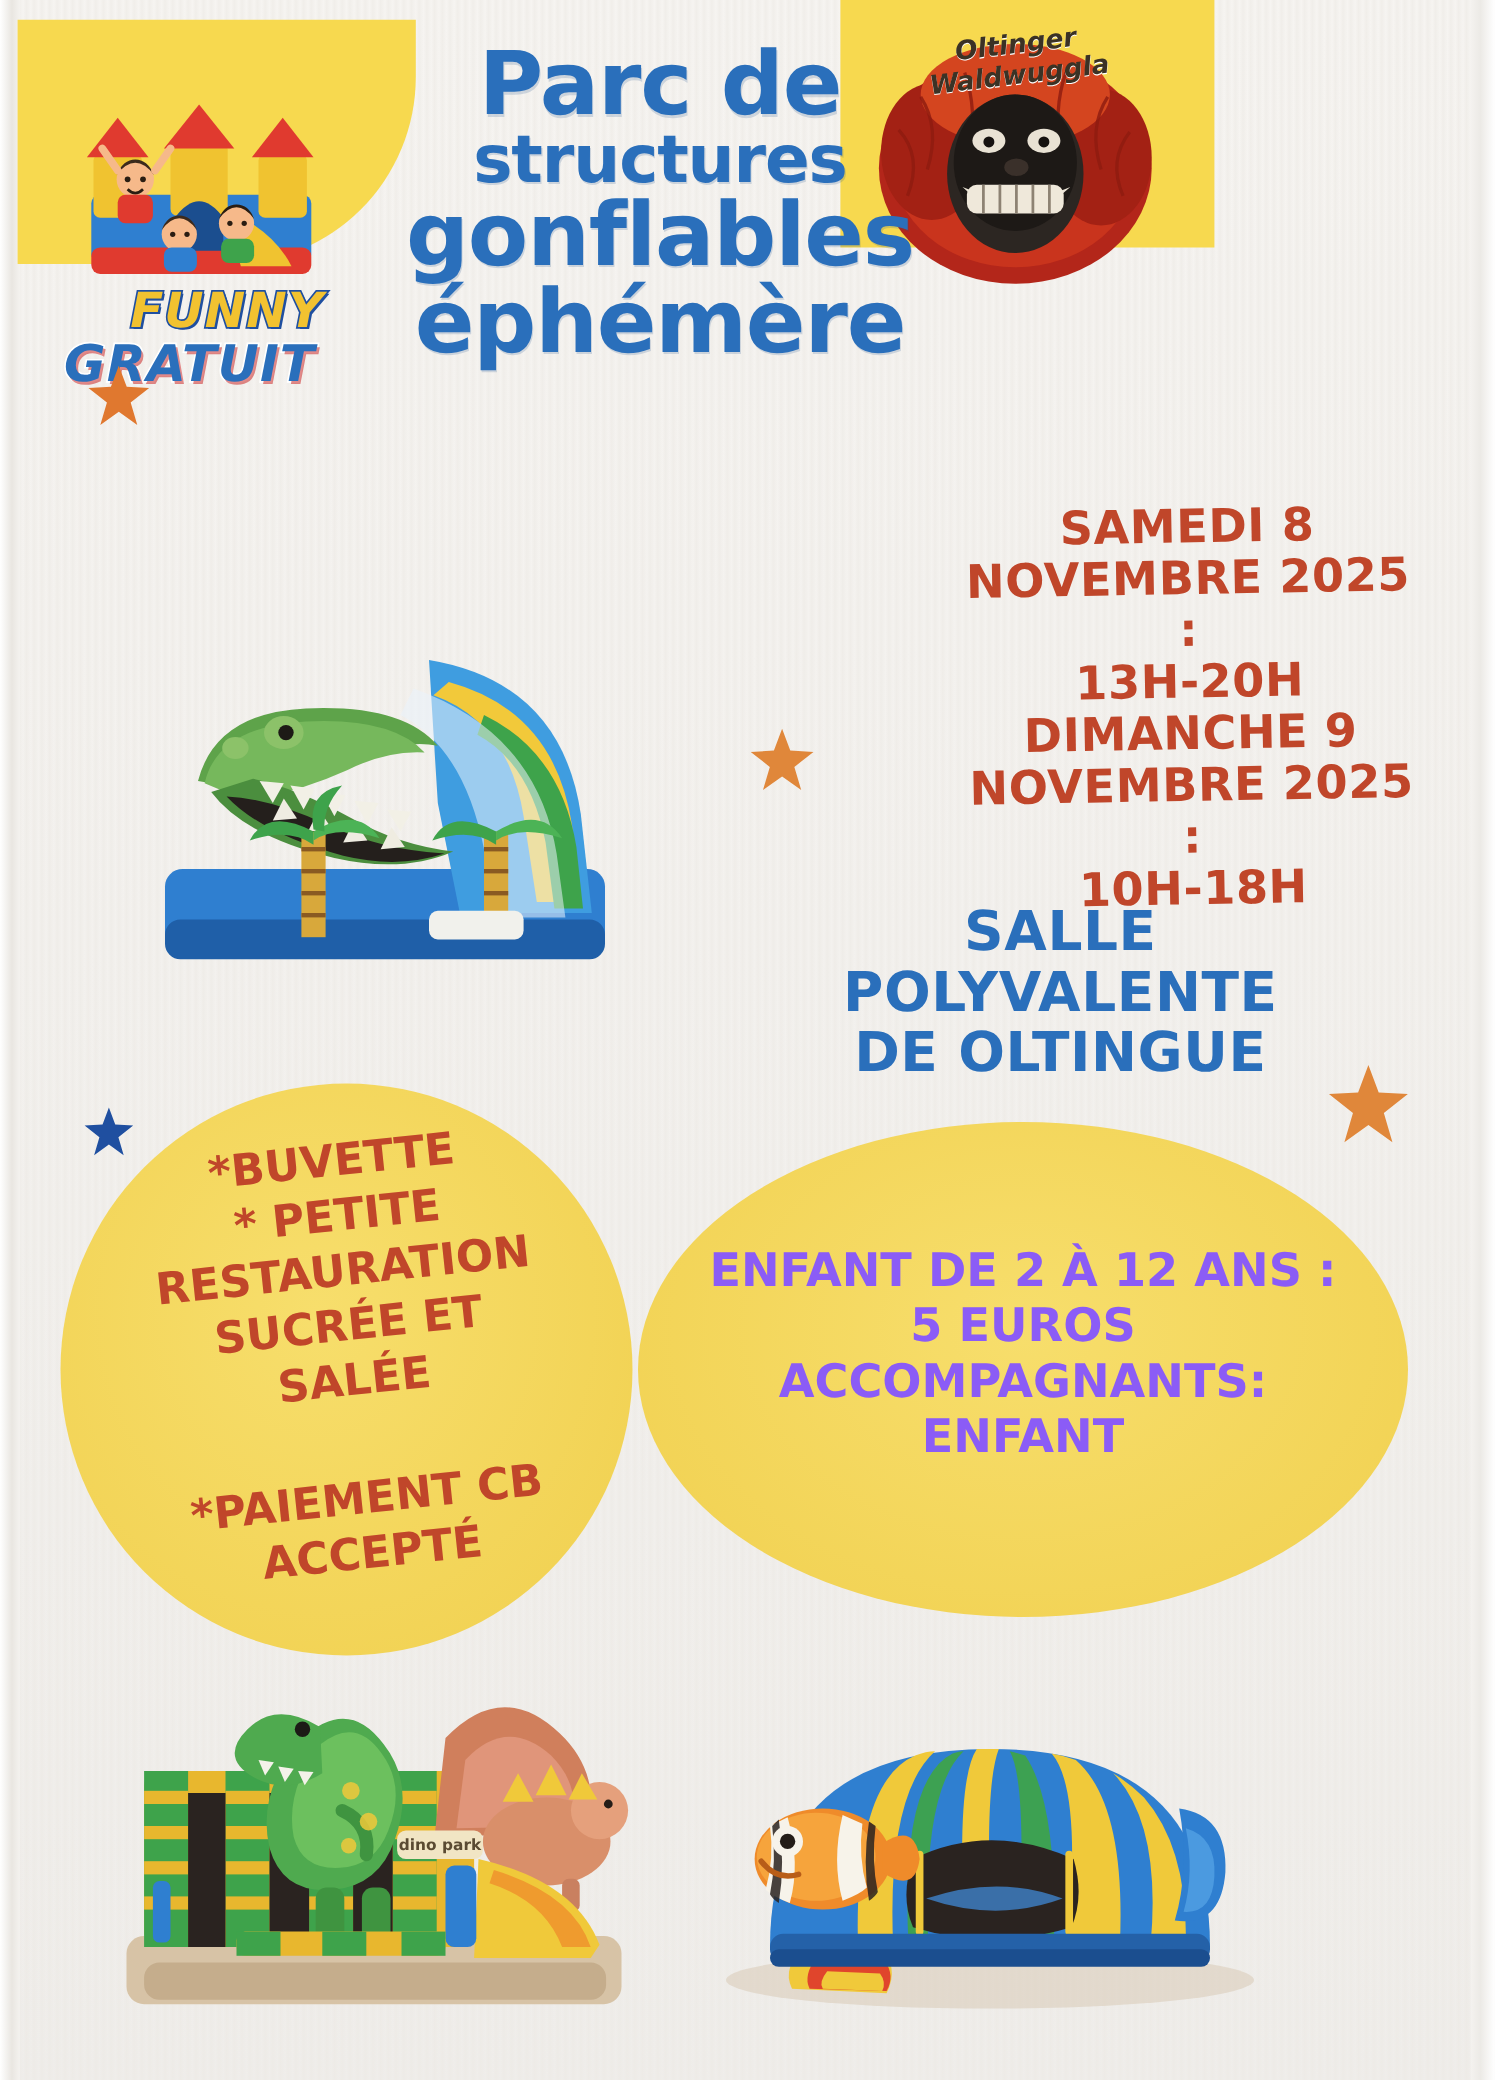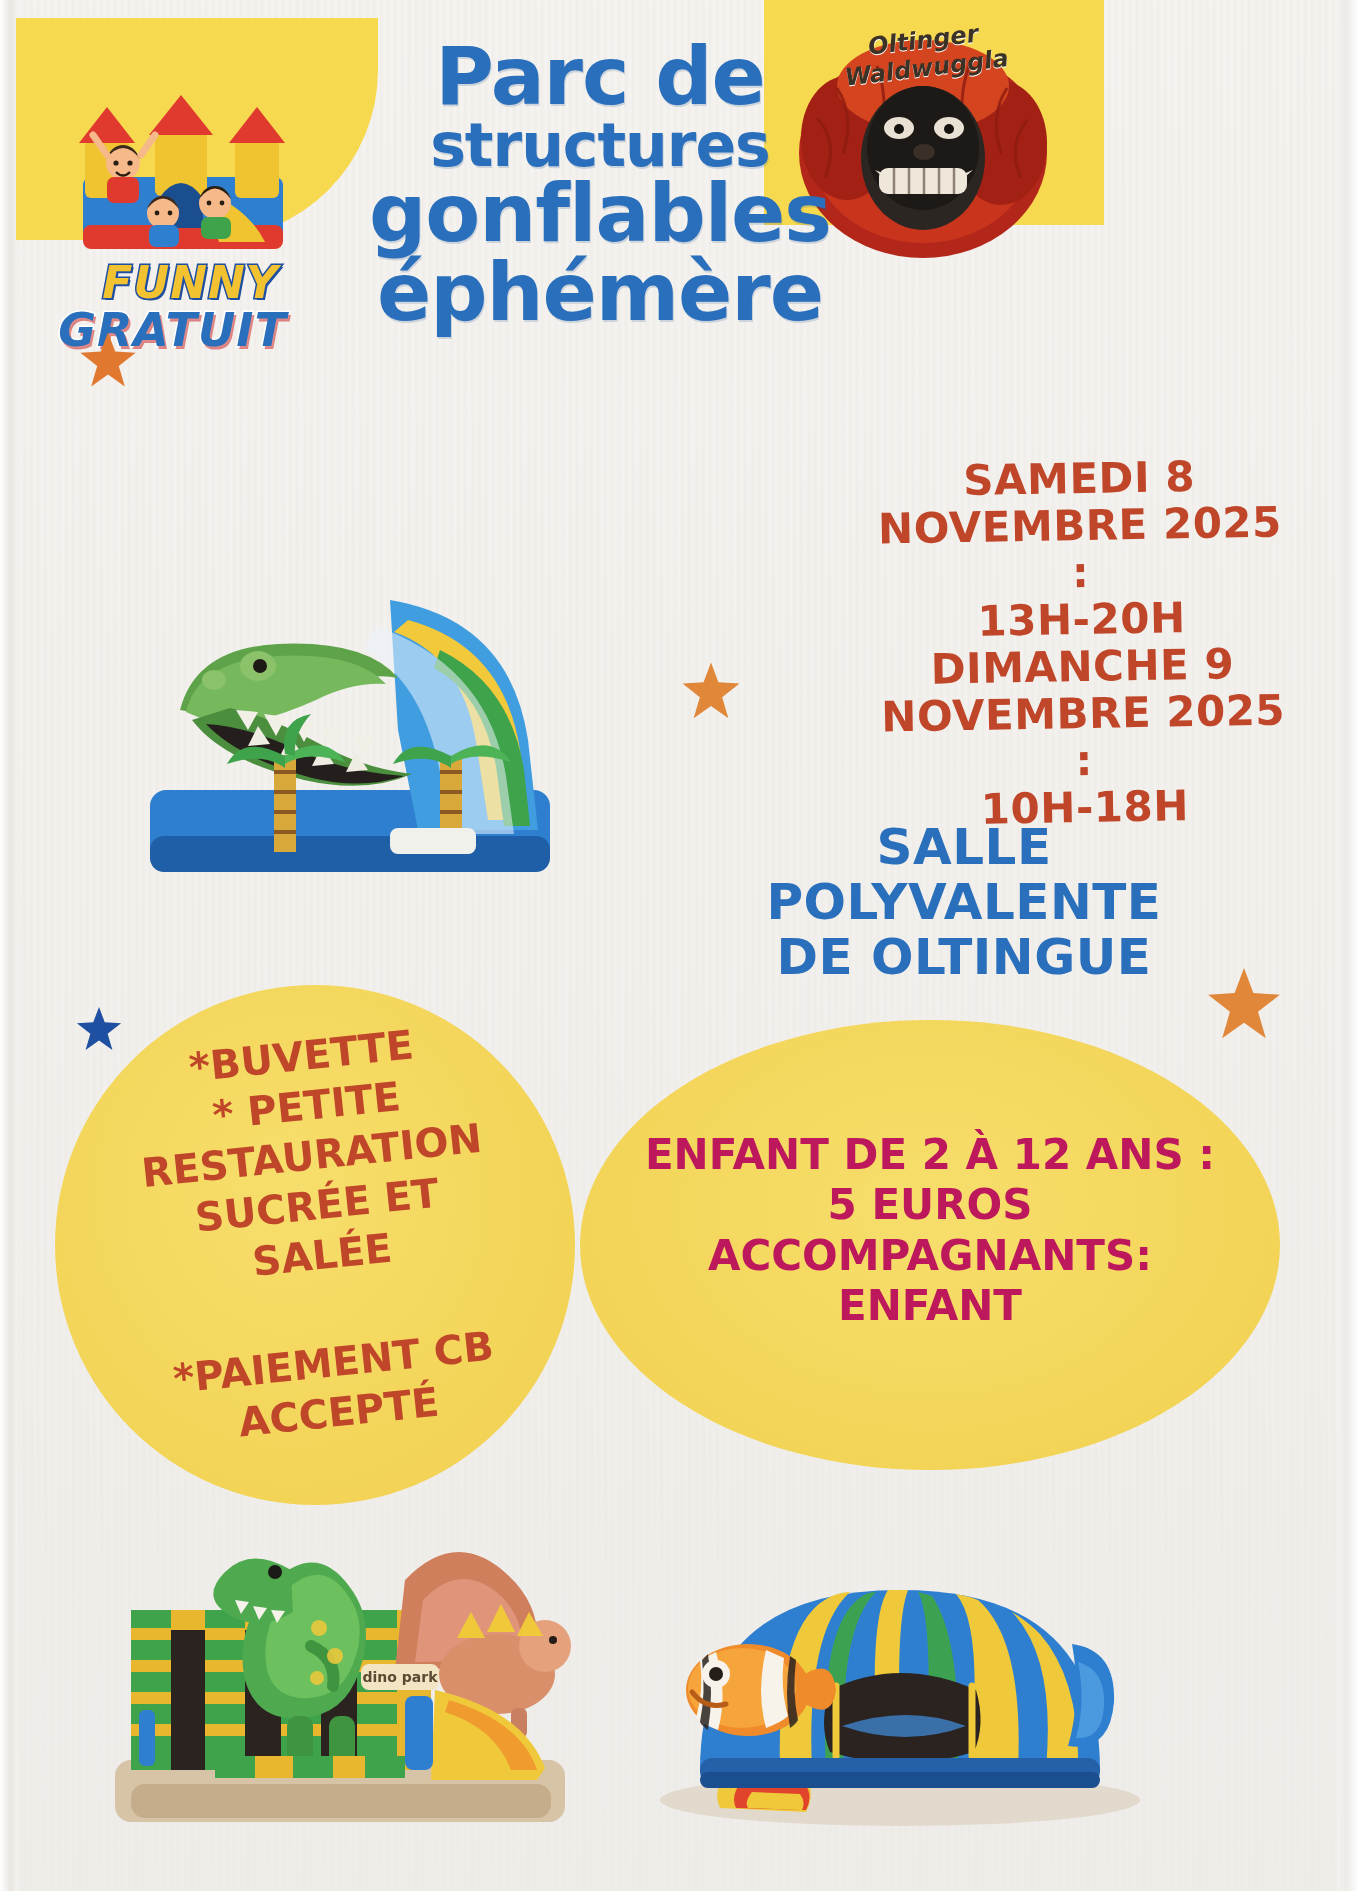--- a/index.html
+++ b/index.html
@@ -87,21 +87,21 @@
   .logo-funny .word1, .logo-funny .word2 {
     position: absolute;
     width: 100%;
     text-align: center;
     font-family: "DejaVu Sans", sans-serif;
     font-weight: bold;
     font-style: italic;
     letter-spacing: 1px;
   }
   .logo-funny .word1 {
-    top: 182px; left: 8px;
+    top: 182px; left: 24px;
     font-size: 44px;
     color: #f2c230;
     -webkit-text-stroke: 3px #1f4fa0;
     paint-order: stroke fill;
     text-shadow: 2px 2px 0 #1f4fa0;
   }
   .logo-funny .word2 {
     top: 228px; left: -10px;
     font-size: 46px;
     color: #2a6fbb;
@@ -188,21 +188,21 @@
     line-height: 1.25;
     text-align: center;
     transform: rotate(-6deg);
   }
   .ell-text-left .l { display: block; }
   .ell-text-left .gap { display:block; height: 58px; }
   .ell-text-right {
     position: absolute;
     left: 610px; top: 1130px;
     width: 640px;
-    color: #be185d;
+    color: #8b5cf6;
     font-family: "DejaVu Sans", sans-serif;
     font-weight: bold;
     font-size: 42px;
     line-height: 1.2;
     text-align: center;
   }
   .ell-text-right .l { display: block; }
 
   
   .star {

